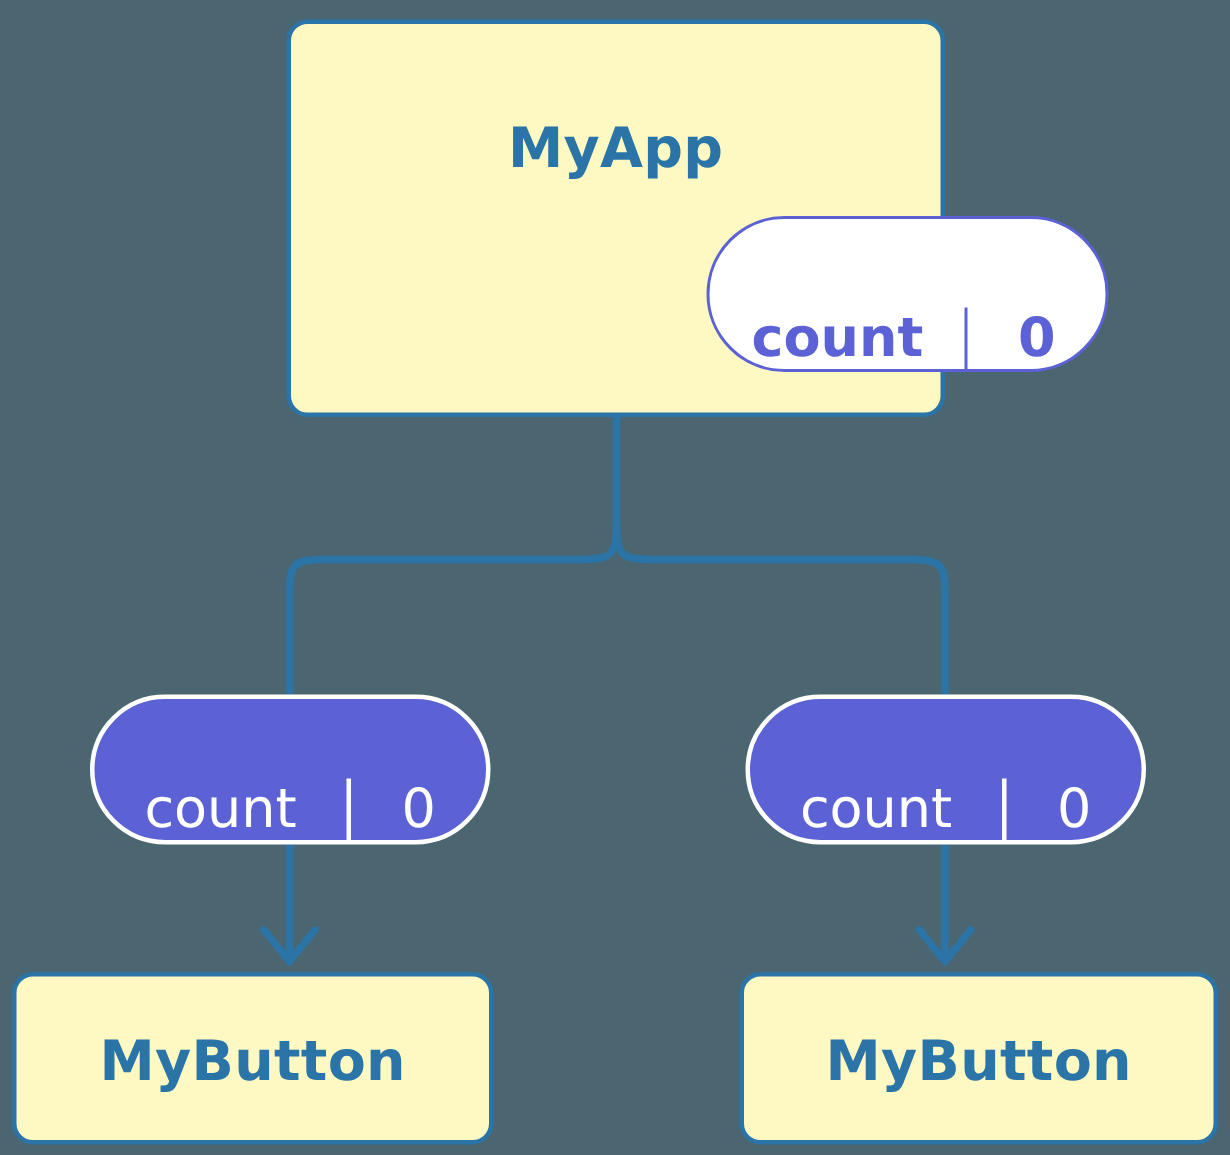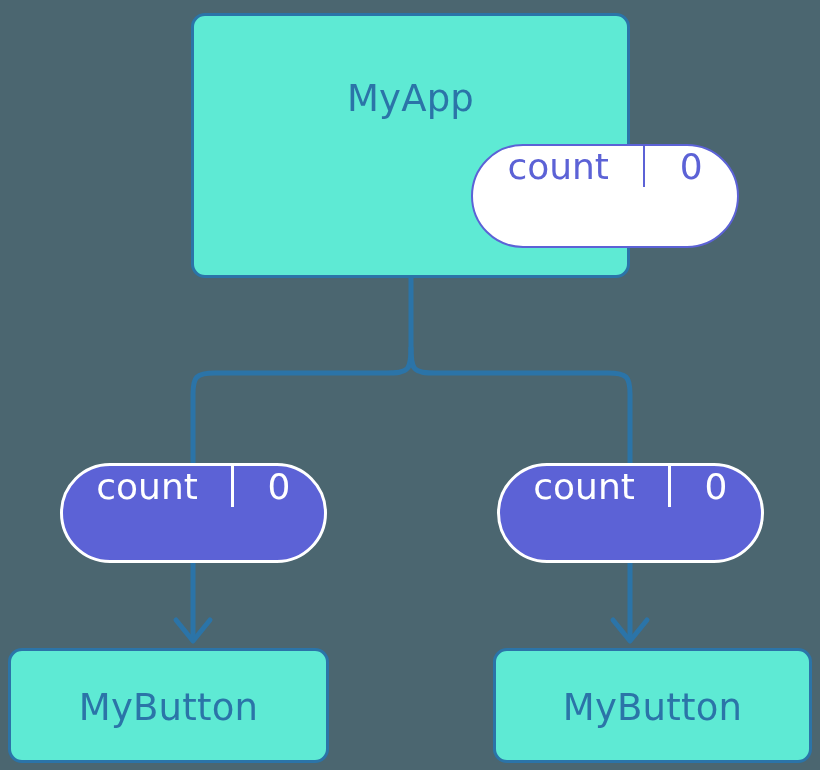--- a/index.html
+++ b/index.html
@@ -23,24 +23,25 @@
     left: 0;
     top: 0;
     width: 820px;
     height: 770px;
     pointer-events: none;
   }
 
   
   .component-box {
     position: absolute;
-    background: #5eead4;
+    background: #fef9c3;
     border: 3px solid #2b74a8;
     border-radius: 14px;
     box-sizing: border-box;
+    font-weight: bold;
   }
   .component-title {
     position: absolute;
     left: 0;
     width: 100%;
     text-align: center;
     color: #2b74a8;
     font-size: 37px;
     letter-spacing: 0.2px;
     white-space: nowrap;
@@ -69,21 +70,21 @@
     height: 115px;
   }
   .mybutton-title {
     top: 35px;
   }
 
   
   .state-pill {
     position: absolute;
     display: flex;
-    align-items: flex-start;
+    align-items: flex-end;
     box-sizing: border-box;
     border-radius: 999px;
     overflow: hidden;
   }
   .pill-key,
   .pill-value {
     display: flex;
     align-items: center;
     justify-content: center;
     font-size: 36px;

